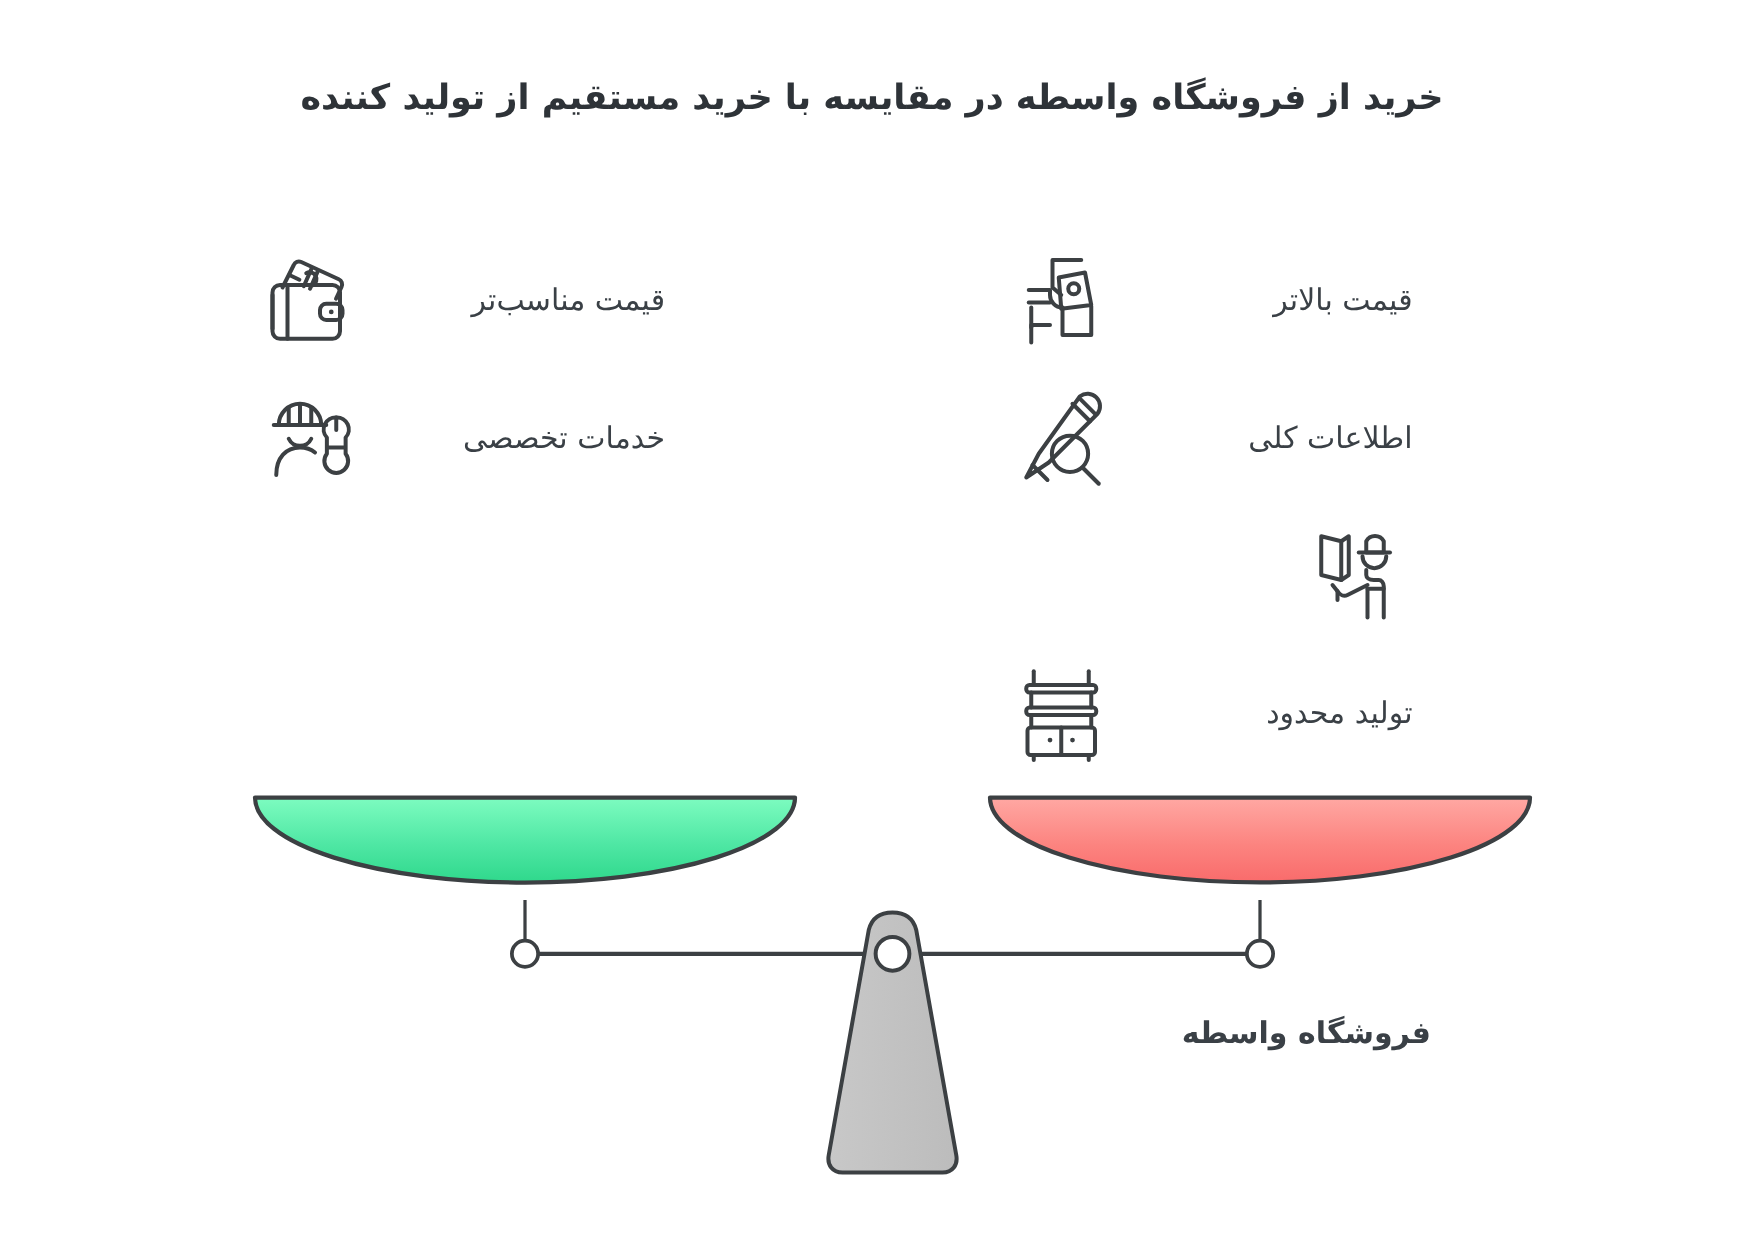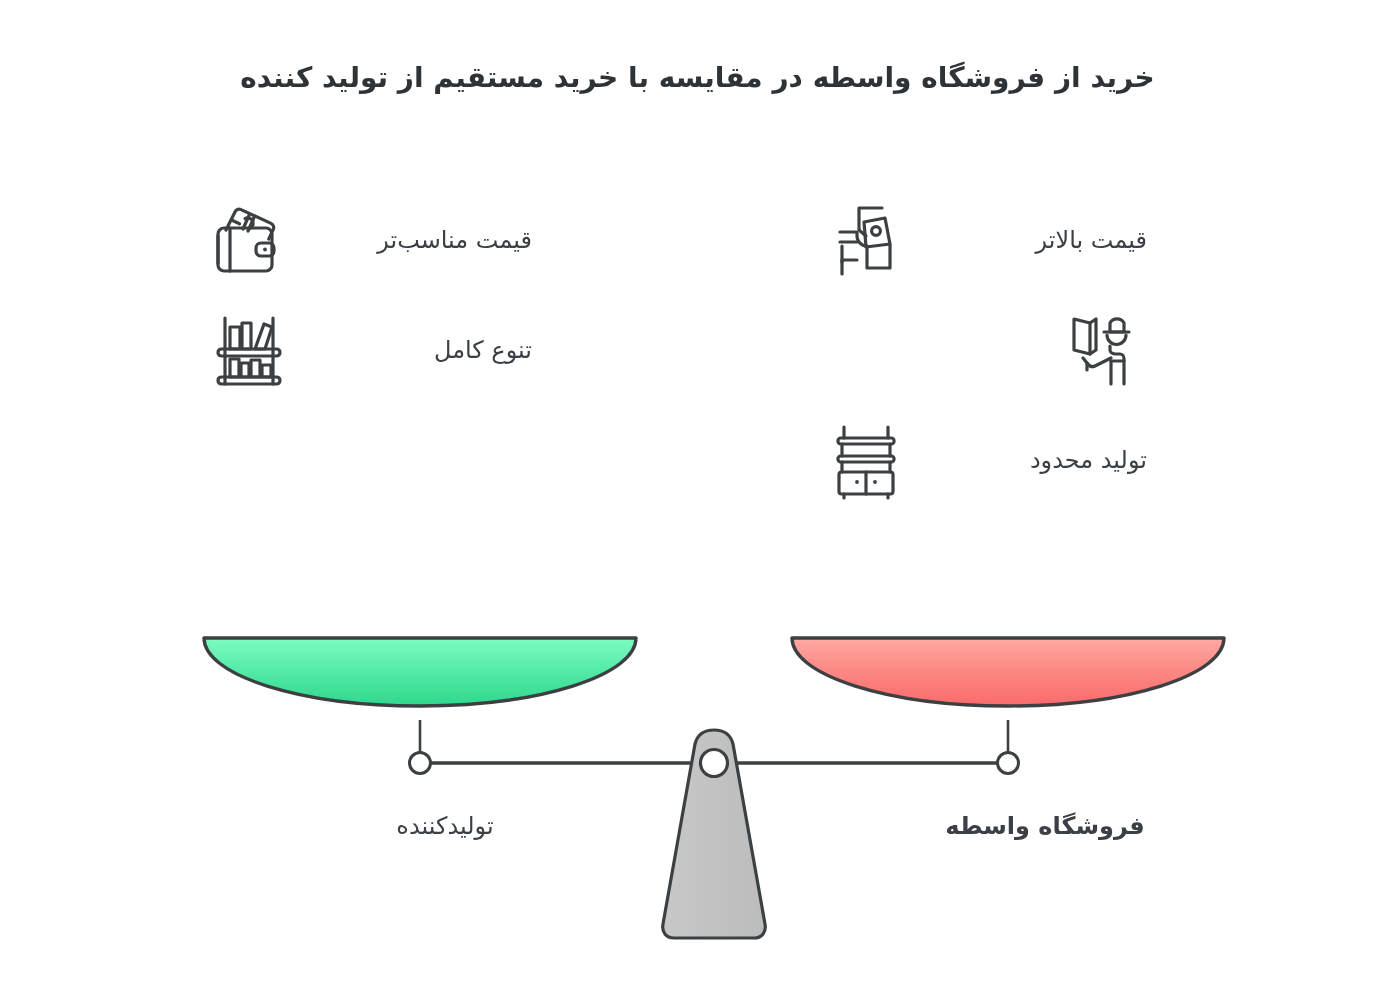--- a/index.html
+++ b/index.html
@@ -41,21 +41,21 @@
   
   .col {
     position: absolute;
     top: 186px;
     width: 330px;
     display: flex;
     flex-direction: column;
     gap: 0px;
   }
   .col.left  { left: 206px; }
-  .col.right { left: 823px; }
+  .col.right { left: 806px; }
 
   .feature {
     height: 110px;
     display: flex;
     flex-direction: row;
     align-items: center;
     direction: rtl;
   }
   .feature .icon-box {
     width: 92px;
@@ -129,39 +129,38 @@
           <path d="M22.5 22 L30.5 25.8"></path>
           <path d="M36 20.5 C38.5 19 42 20 43.5 22.6 C45 25.4 44 28.8 41.2 30.2"></path>
           <path d="M40 17.5 L34 31"></path>
           <path d="M45 19.5 L39 33"></path>
         </svg>
       </div>
       <div class="label">قیمت مناسب‌تر</div>
     </div>
 
 
-
-    <div class="feature">
-      <div class="icon-box">
-        <svg width="86" height="86" viewBox="0 0 86 86" fill="none" stroke="#3c4043" stroke-width="3.2" stroke-linecap="round" stroke-linejoin="round">
-          <path d="M16 10 L16 76"></path>
-          <path d="M64 10 L64 76"></path>
-          <rect x="9" y="41" width="62" height="7" rx="3.4"></rect>
-          <rect x="9" y="69" width="62" height="7" rx="3.4"></rect>
-          <rect x="21" y="19" width="10" height="22"></rect>
-          <rect x="33" y="15" width="9" height="26"></rect>
-          <path d="M46 41 L55 16 L63 19 L56 41 Z"></path>
-          <rect x="21" y="51" width="9" height="18"></rect>
-          <rect x="32" y="55" width="8" height="14"></rect>
-          <rect x="42" y="52" width="9" height="17"></rect>
-          <rect x="53" y="57" width="9" height="12"></rect>
-        </svg>
-      </div>
-      <div class="label">تنوع کامل</div>
-    </div>
+    <div class="feature">
+      <div class="icon-box">
+        <svg width="86" height="86" viewBox="0 0 86 86" fill="none" stroke="#3c4043" stroke-width="3.2" stroke-linecap="round" stroke-linejoin="round">
+          <path d="M14 32 A17 17 0 0 1 48 32 Z"></path>
+          <path d="M10 32 L52 32"></path>
+          <path d="M31 15.5 L31 32"></path>
+          <path d="M22 18 L22 32"></path>
+          <path d="M40 18 L40 32"></path>
+          <path d="M22 43 A10 10 0 0 0 40 43"></path>
+          <path d="M12 72 C12 58 20 50 31 50 C36 50 40 51.5 43 54"></path>
+          <path d="M60 26 A9.5 9.5 0 0 0 52.5 42 L52.5 55 A9.5 9.5 0 1 0 67.5 55 L67.5 42 A9.5 9.5 0 0 0 60 26 Z"></path>
+          <path d="M60 26 L60 36"></path>
+          <path d="M53.5 50 L66.5 50"></path>
+        </svg>
+      </div>
+      <div class="label">خدمات تخصصی</div>
+    </div>
+
 
   </div>
 
   <div class="col right">
 
     <div class="feature">
       <div class="icon-box">
         <svg width="86" height="86" viewBox="0 0 86 86" fill="none" stroke="#3c4043" stroke-width="3.2" stroke-linecap="round" stroke-linejoin="round">
           <path d="M56 10 L33 10 L33 32 L40 38"></path>
           <path d="M38 24 L59 20 L64 46 L40 49 Z"></path>
@@ -169,20 +168,33 @@
           <path d="M41 48 L41 70 L64 70 L64 47"></path>
           <path d="M41 48 C35 48 31 43 31 38 L31 34 L14 34"></path>
           <path d="M31 44 L14 44"></path>
           <path d="M31 62 L16 62 L16 76"></path>
           <path d="M16 48 L16 64"></path>
         </svg>
       </div>
       <div class="label">قیمت بالاتر</div>
     </div>
 
+    <div class="feature">
+      <div class="icon-box">
+        <svg width="86" height="86" viewBox="0 0 86 86" fill="none" stroke="#3c4043" stroke-width="3.2" stroke-linecap="round" stroke-linejoin="round">
+          <path d="M55 9 A10 10 0 0 1 69 23 L30 62 L12 74 L22 55 Z"></path>
+          <path d="M49 15 L63 29"></path>
+          <path d="M54.5 10.5 L67.5 23.5"></path>
+          <path d="M17 64 L29 76"></path>
+          <circle cx="47" cy="55" r="14.5"></circle>
+          <path d="M57 66 L70 79"></path>
+        </svg>
+      </div>
+      <div class="label">اطلاعات کلی</div>
+    </div>
 
     <div class="feature">
       <div class="icon-box">
         <svg width="86" height="86" viewBox="0 0 86 86" fill="none" stroke="#3c4043" stroke-width="3.2" stroke-linecap="round" stroke-linejoin="round">
           <path d="M10 11 L26 15 L26 46 L10 42 Z"></path>
           <path d="M26 15 L32 11 L32 42 L26 46"></path>
           <path d="M43 27 A9.5 9.5 0 0 0 62 27"></path>
           <path d="M40 24 L65 24"></path>
           <path d="M46 15 A8 8 0 0 1 60 15 L60 24 L46 24 Z"></path>
           <path d="M46 38 L46 42 C46 44 48 46 52 46 L56 46 C58 46 60 48 60 51 L60 76"></path>
@@ -265,16 +277,15 @@
                  L695 124
                  C697 116 702 110 714 110 Z" fill="url(#grayGrad)" stroke="#3c4043" stroke-width="3.2" stroke-linejoin="round"></path>
         <circle cx="714" cy="143" r="13.5" fill="#ffffff" stroke="#3c4043" stroke-width="3.2"></circle>
       </g>
 
       <circle cx="420" cy="143" r="10.5" fill="#ffffff" stroke="#3c4043" stroke-width="3"></circle>
       <circle cx="1008" cy="143" r="10.5" fill="#ffffff" stroke="#3c4043" stroke-width="3"></circle>
     </svg>
   </div>
 
-  <div class="pan-caption left">تولیدکننده</div>
   <div class="pan-caption right">فروشگاه واسطه</div>
 
 </div>
 
 </body></html>

